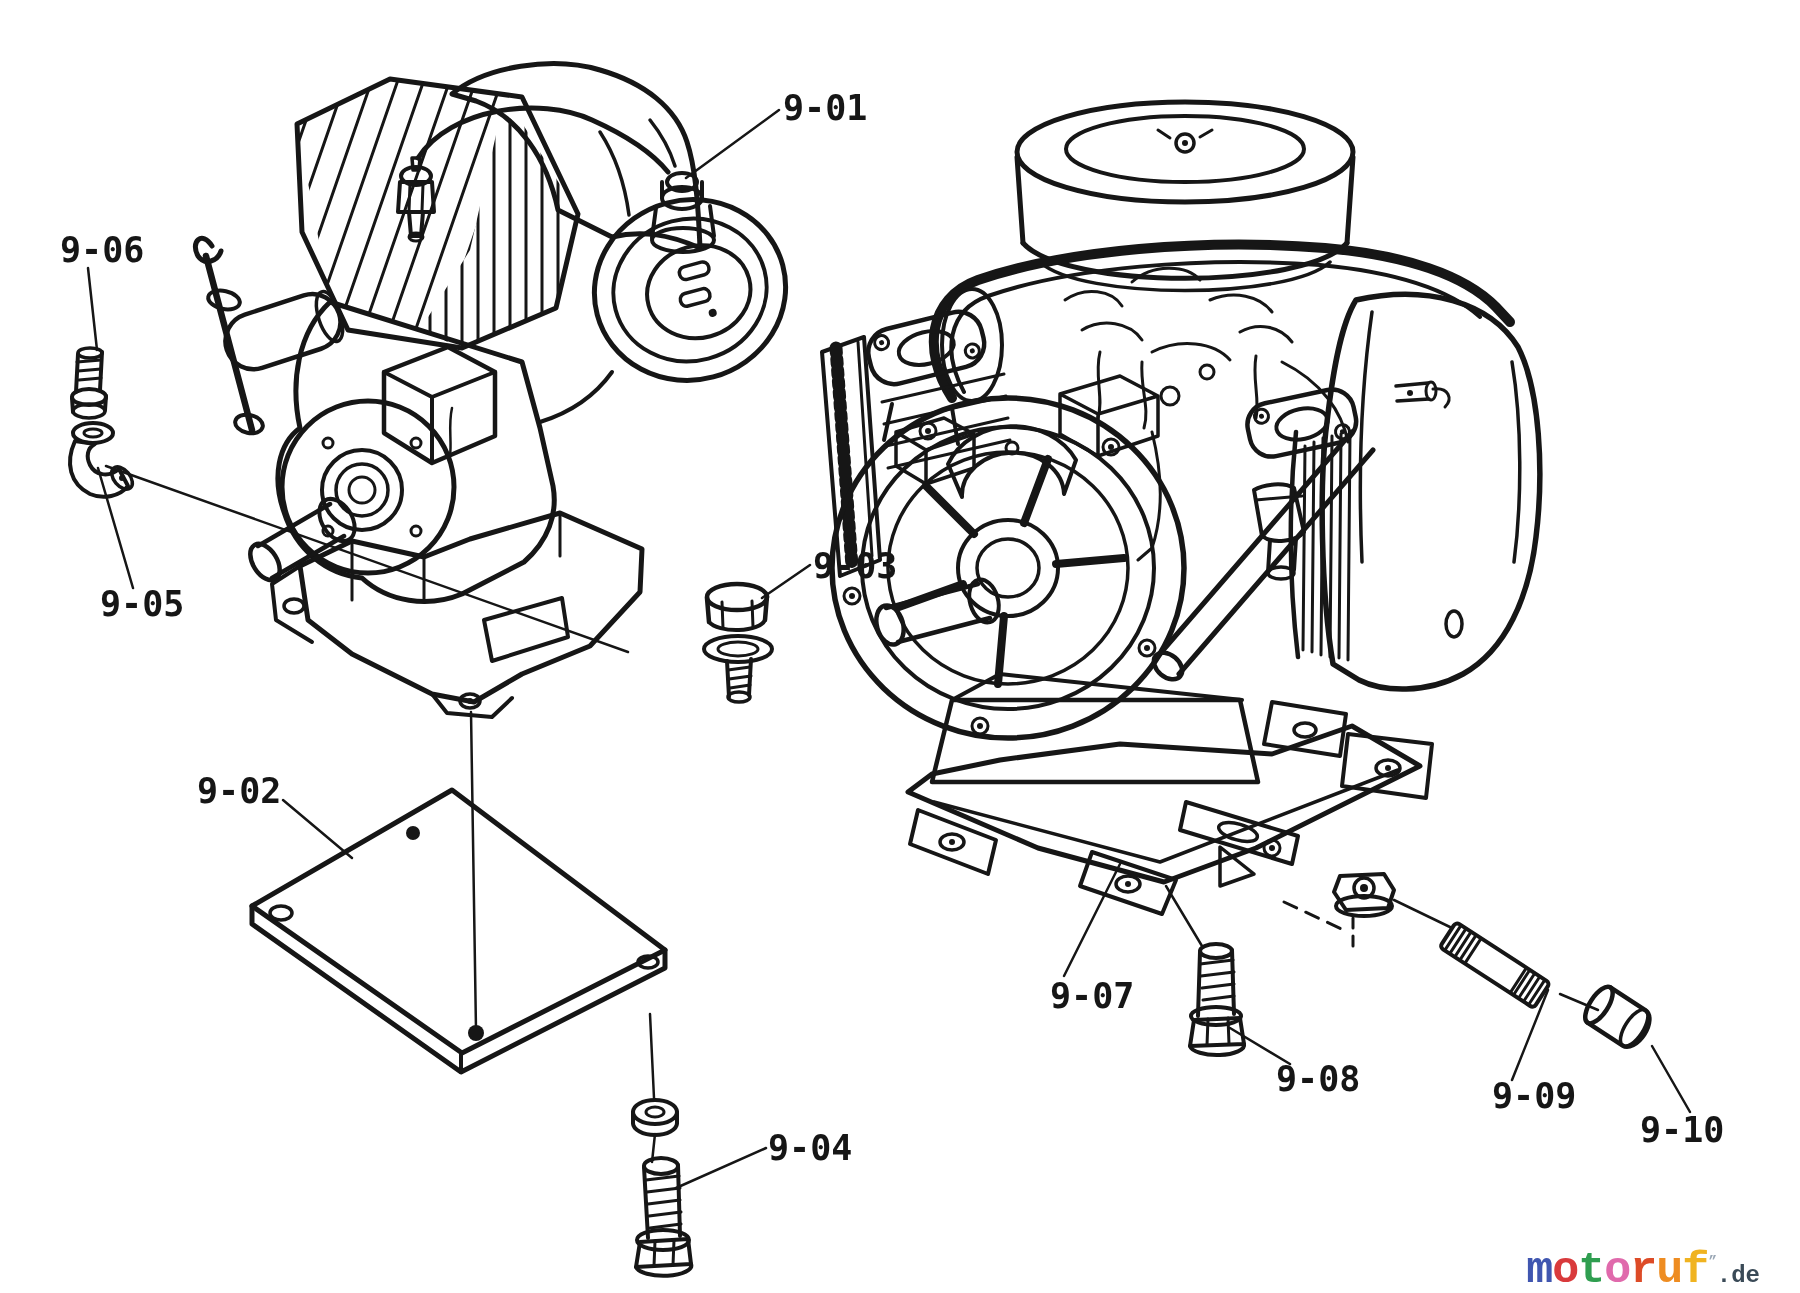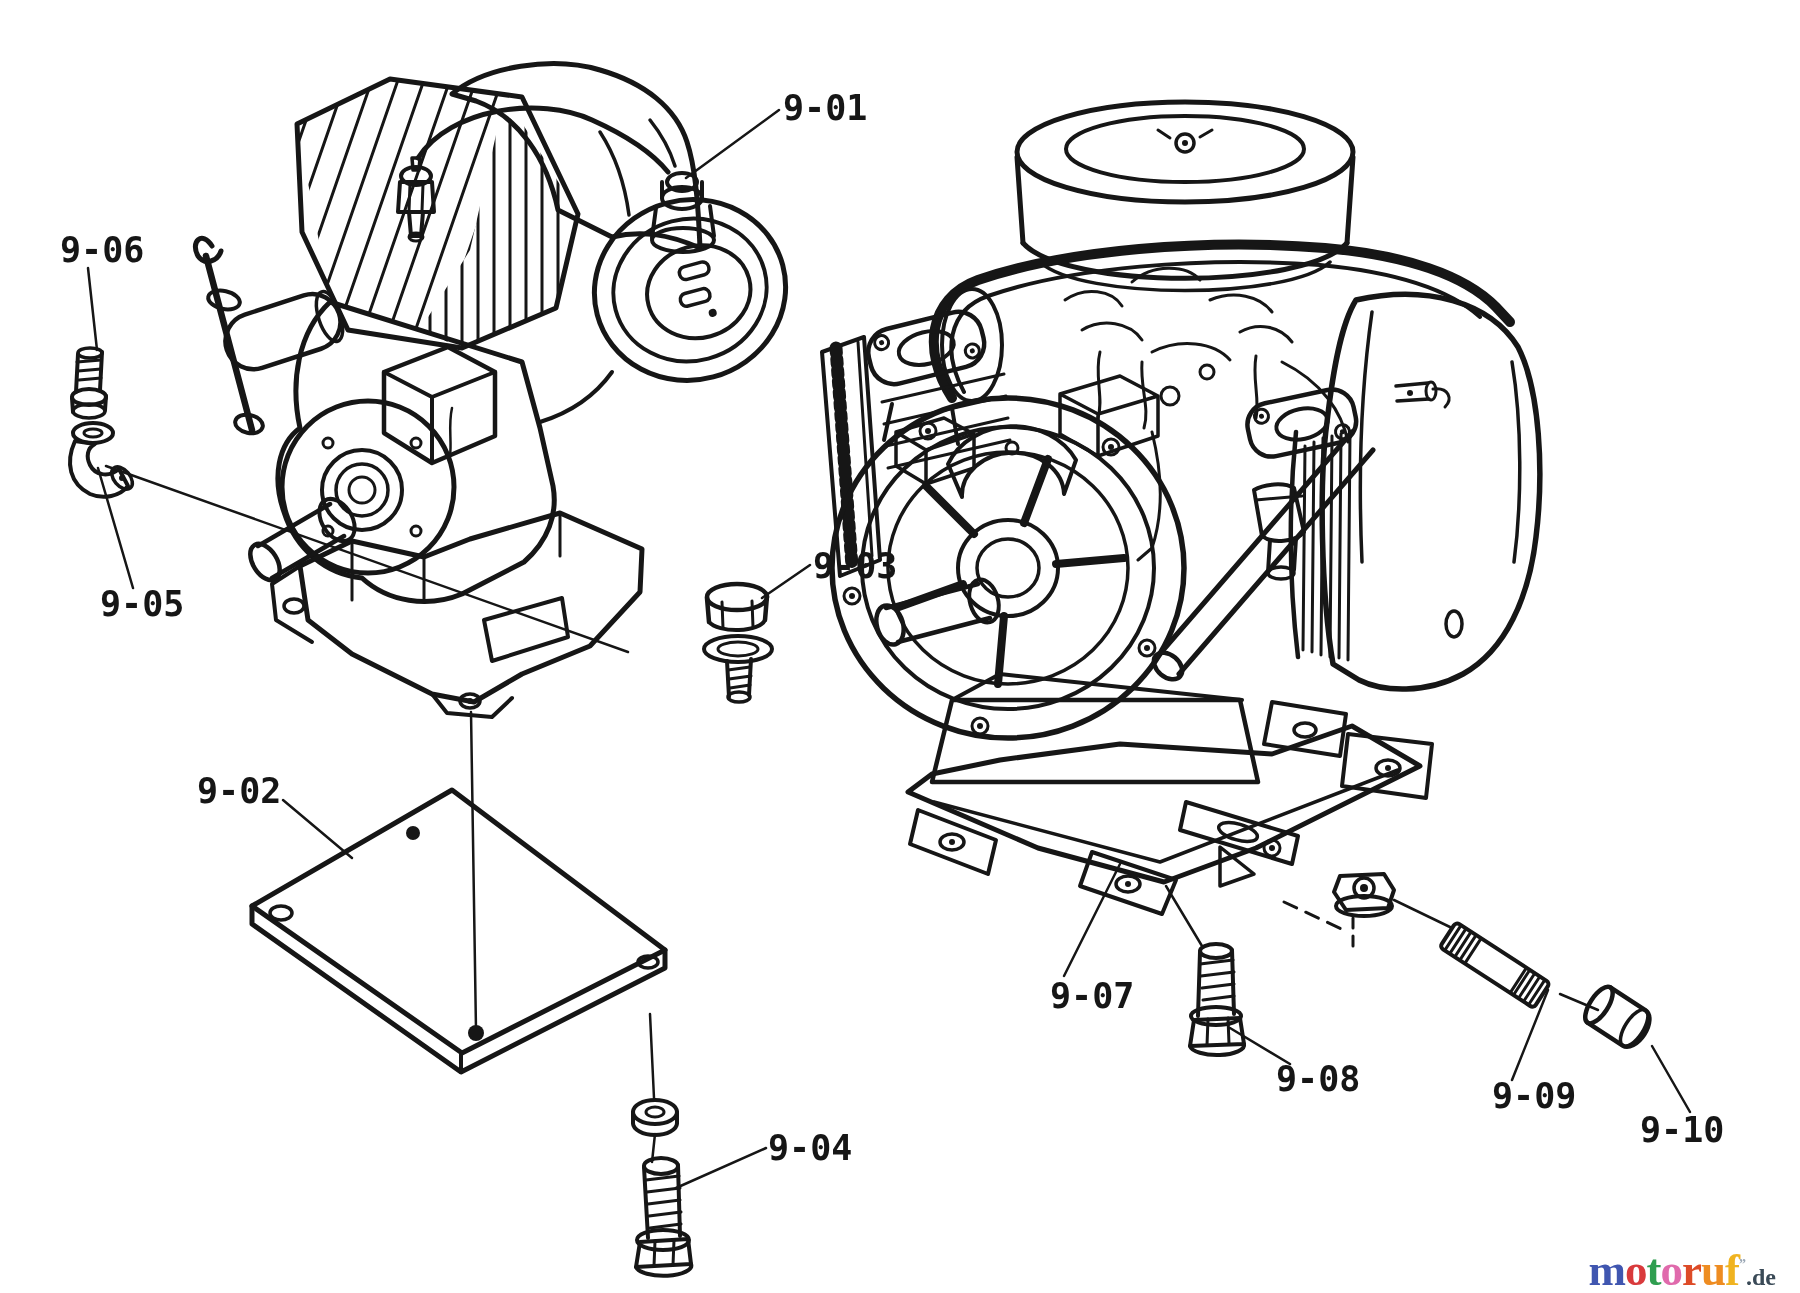--- a/index.html
+++ b/index.html
@@ -2,22 +2,22 @@
 <html><head>
 <meta charset="utf-8">
 <style>
   html,body{margin:0;padding:0;background:#ffffff;}
   .stage{position:relative;width:1784px;height:1293px;background:#ffffff;overflow:hidden;
          font-family:"DejaVu Sans","Liberation Sans",sans-serif;}
   .art{position:absolute;left:0;top:0;width:1800px;height:1293px;}
   .art path,.art line,.art ellipse,.art circle,.art rect,.art polygon{vector-effect:none;}
   .callout{font-family:"DejaVu Sans Mono","Liberation Mono",monospace;
            font-weight:bold;font-size:35px;fill:#161616;letter-spacing:0px;}
-  .watermark{position:absolute;right:8px;bottom:0px;white-space:nowrap;
-             font-family:Liberation Serif, serif;font-weight:bold;
+  .watermark{position:absolute;right:24px;bottom:0px;white-space:nowrap;
+             font-family:Liberation Mono, monospace;font-weight:bold;
              font-size:45px;line-height:1;letter-spacing:-1px;}
   .watermark .tld{font-size:24px;letter-spacing:0;}
   .watermark .tm{font-size:14px;vertical-align:super;letter-spacing:0;}
 </style>
 </head>
 <body>
 
 <div class="stage">
 
 <svg class="art" viewBox="0 0 1800 1293" fill="none" stroke="#161616" stroke-linecap="round" stroke-linejoin="round">

